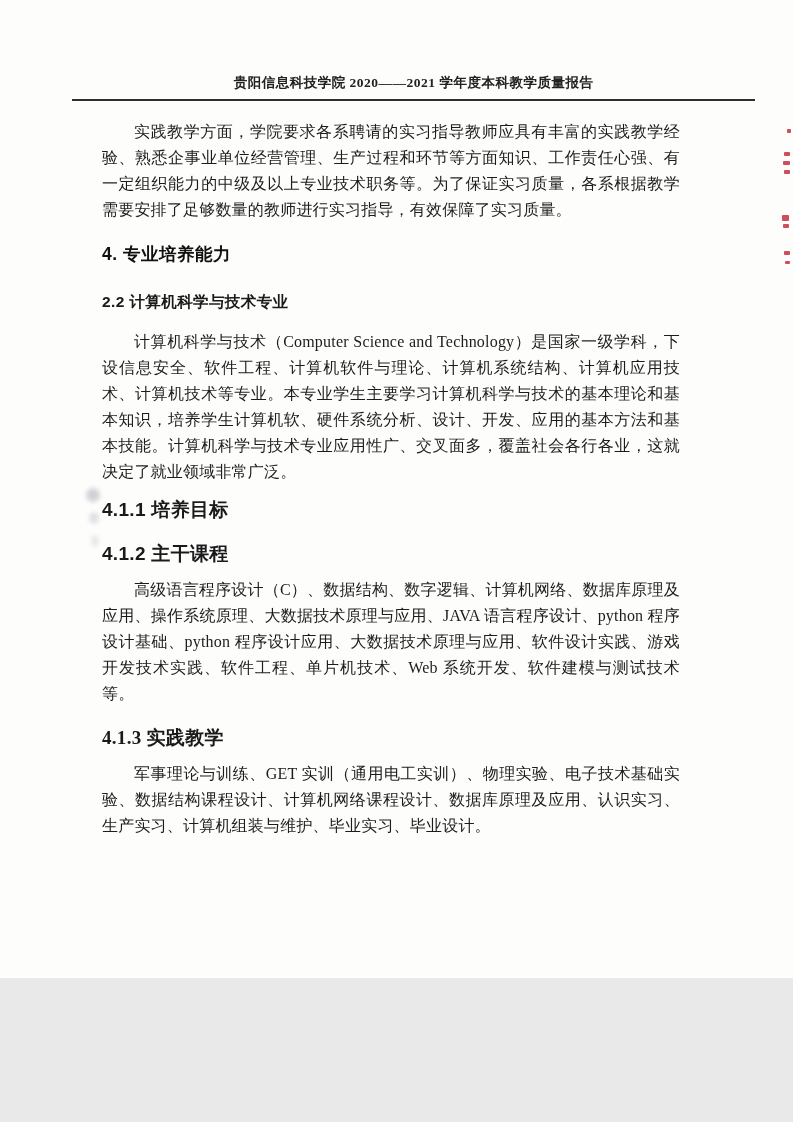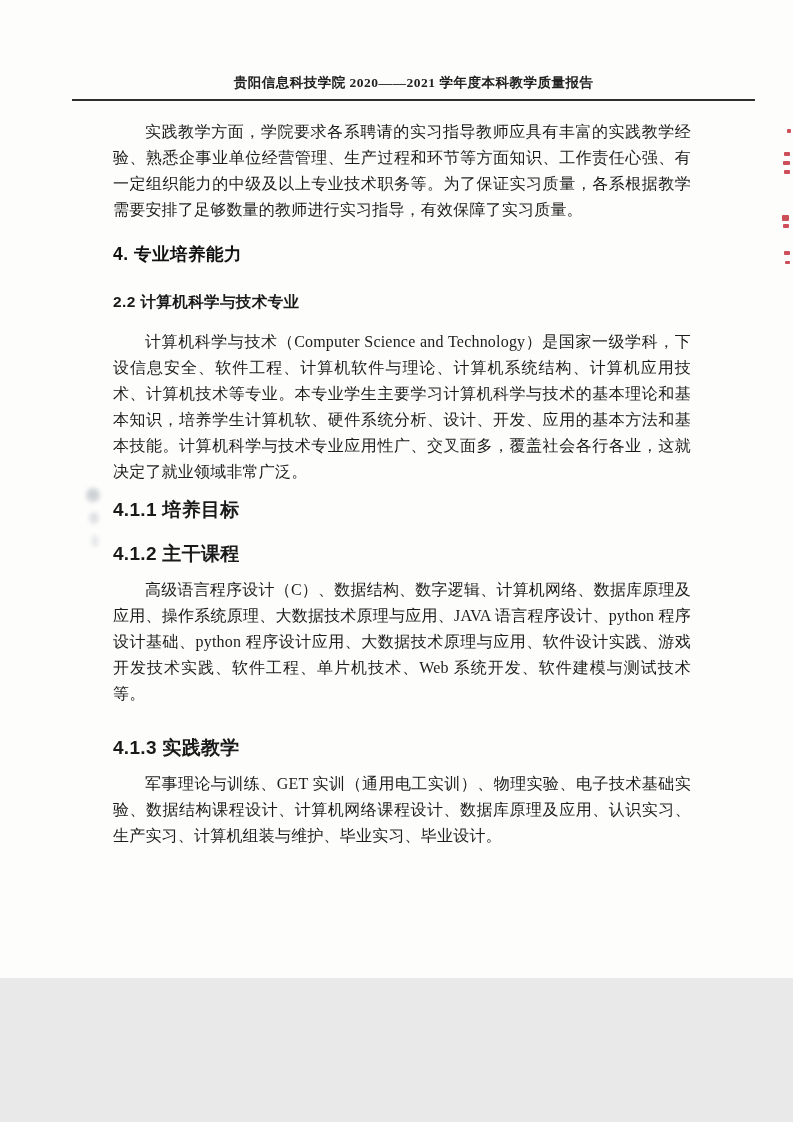--- a/index.html
+++ b/index.html
@@ -38,21 +38,21 @@
     left: 72px;
     right: 70px;
     height: 0;
     border-top: 2px solid #2e2e2e;
   }
 
   
   .content {
     position: absolute;
     top: 119px;
-    left: 113px;
+    left: 102px;
     width: 578px;
   }
   .content p {
     margin: 0;
     font-size: 16px;
     line-height: 26px;
     text-align: justify;
     text-indent: 2em;
     letter-spacing: 0.2px;
   }
@@ -128,21 +128,21 @@
 
     <p class="para-spaced">计算机科学与技术（Computer Science and Technology）是国家一级学科，下设信息安全、软件工程、计算机软件与理论、计算机系统结构、计算机应用技术、计算机技术等专业。本专业学生主要学习计算机科学与技术的基本理论和基本知识，培养学生计算机软、硬件系统分析、设计、开发、应用的基本方法和基本技能。计算机科学与技术专业应用性广、交叉面多，覆盖社会各行各业，这就决定了就业领域非常广泛。</p>
 
     <div class="h-level3">4.1.1 培养目标</div>
 
 
     <div class="h-level3" style="margin-top:18px;">4.1.2 主干课程</div>
 
     <p class="para-tight">高级语言程序设计（C）、数据结构、数字逻辑、计算机网络、数据库原理及应用、操作系统原理、大数据技术原理与应用、JAVA 语言程序设计、python 程序设计基础、python 程序设计应用、大数据技术原理与应用、软件设计实践、游戏开发技术实践、软件工程、单片机技术、Web 系统开发、软件建模与测试技术等。</p>
 
-    <div class="h-level3" style="margin-top:28px;">4.1.3 实践教学</div>
+    <div class="h-level3" style="margin-top:18px;font-family:Liberation Serif, serif;">4.1.3 实践教学</div>
 
     <p class="para-tight">军事理论与训练、GET 实训（通用电工实训）、物理实验、电子技术基础实验、数据结构课程设计、计算机网络课程设计、数据库原理及应用、认识实习、生产实习、计算机组装与维护、毕业实习、毕业设计。</p>
 
   </div>
 
   <div class="page-footer">第 23 页</div>
 
   <div>
     <div class="red-mark" style="left:787px; top:129px; width:4px; height:4px;"></div>
     <div class="red-mark" style="left:784px; top:152px; width:6px; height:4px;"></div>

